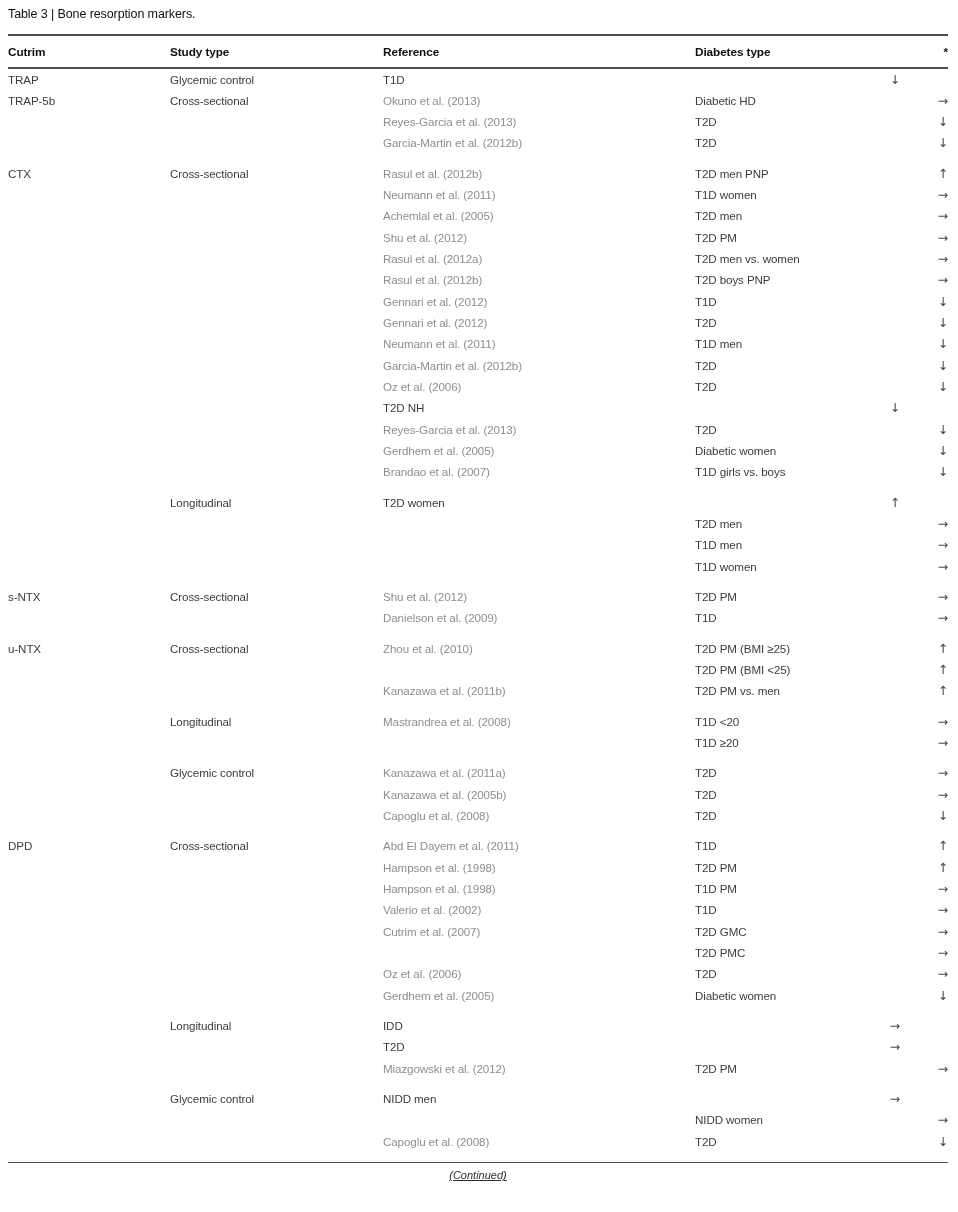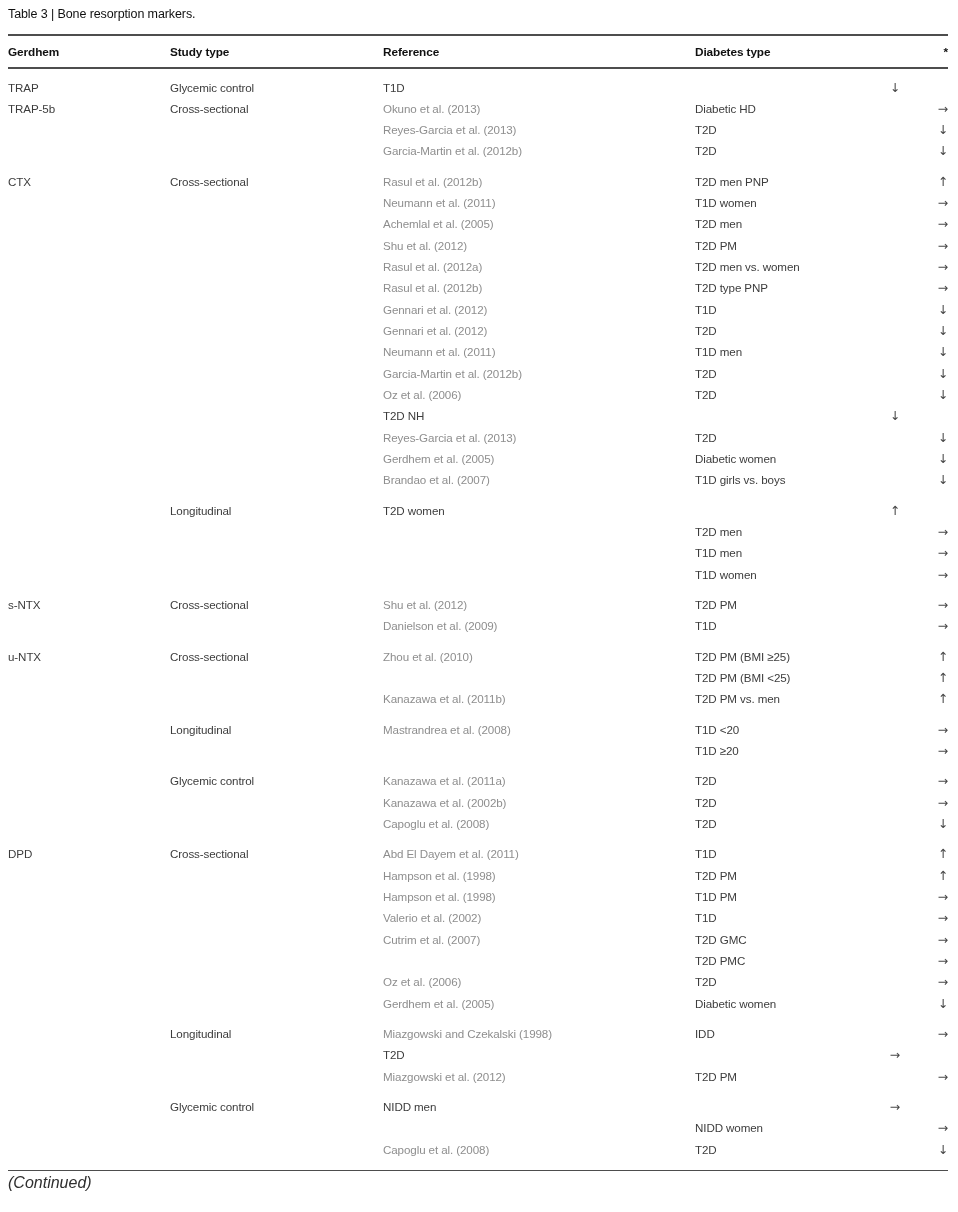--- a/index.html
+++ b/index.html
@@ -27,60 +27,61 @@
     display:grid;
     grid-template-columns:162px 213px 312px 205px 1fr;
     align-items:center;
     height:31px;
     font-weight:bold;
     color:#101010;
     font-size:11.8px;
     letter-spacing:-0.1px;
   }
   .header-row .c-arrow { text-align:right; }
-  .tbody { padding-top:8px; }
+  .tbody { }
   .row {
     display:grid;
     grid-template-columns:162px 213px 312px 205px 1fr;
     height:21.33px;
     line-height:21.33px;
     font-size:11.6px;
     letter-spacing:-0.1px;
   }
   .row.gap { margin-top:9px; }
   .cell { white-space:nowrap; }
   .ref { color:#8e8e8e; }
   .arrow {
     text-align:right;
     font-family:"DejaVu Sans", sans-serif;
     font-size:12.5px;
     color:#474747;
   }
   .rule-bottom { margin-top:10px; }
   .continued {
-    text-align:left;
+    text-align:center;
     font-style:italic;
-    font-size:16px;
+    font-size:11px;
     color:#2f2f2f;
     margin-top:5px;
     height:14px;
     line-height:14px;
+    text-decoration:underline;
   }
 </style>
 </head>
 <body>
 
 <div class="page">
 
   <div class="title">Table 3 | Bone resorption markers.</div>
 
   <div class="rule rule-top"></div>
 
   <div class="header-row">
-    <span class="cell c-marker">Gerdhem</span>
+    <span class="cell c-marker">Cutrim</span>
     <span class="cell c-study">Study type</span>
     <span class="cell c-ref">Reference</span>
     <span class="cell c-dtype">Diabetes type</span>
     <span class="cell c-arrow">*</span>
   </div>
 
   <div class="rule rule-mid"></div>
 
   <div class="tbody">
       <div class="row">
@@ -142,21 +143,21 @@
     <span class="cell marker"></span>
     <span class="cell study"></span>
     <span class="cell ref">Rasul et al. (2012a)</span>
     <span class="cell dtype">T2D men vs. women</span>
     <span class="cell arrow">→</span>
   </div>
       <div class="row">
     <span class="cell marker"></span>
     <span class="cell study"></span>
     <span class="cell ref">Rasul et al. (2012b)</span>
-    <span class="cell dtype">T2D type PNP</span>
+    <span class="cell dtype">T2D boys PNP</span>
     <span class="cell arrow">→</span>
   </div>
       <div class="row">
     <span class="cell marker"></span>
     <span class="cell study"></span>
     <span class="cell ref">Gennari et al. (2012)</span>
     <span class="cell dtype">T1D</span>
     <span class="cell arrow">↓</span>
   </div>
       <div class="row">
@@ -293,21 +294,21 @@
       <div class="row gap">
     <span class="cell marker"></span>
     <span class="cell study">Glycemic control</span>
     <span class="cell ref">Kanazawa et al. (2011a)</span>
     <span class="cell dtype">T2D</span>
     <span class="cell arrow">→</span>
   </div>
       <div class="row">
     <span class="cell marker"></span>
     <span class="cell study"></span>
-    <span class="cell ref">Kanazawa et al. (2002b)</span>
+    <span class="cell ref">Kanazawa et al. (2005b)</span>
     <span class="cell dtype">T2D</span>
     <span class="cell arrow">→</span>
   </div>
       <div class="row">
     <span class="cell marker"></span>
     <span class="cell study"></span>
     <span class="cell ref">Capoglu et al. (2008)</span>
     <span class="cell dtype">T2D</span>
     <span class="cell arrow">↓</span>
   </div>
@@ -363,21 +364,20 @@
       <div class="row">
     <span class="cell marker"></span>
     <span class="cell study"></span>
     <span class="cell ref">Gerdhem et al. (2005)</span>
     <span class="cell dtype">Diabetic women</span>
     <span class="cell arrow">↓</span>
   </div>
       <div class="row gap">
     <span class="cell marker"></span>
     <span class="cell study">Longitudinal</span>
-    <span class="cell ref">Miazgowski and Czekalski (1998)</span>
     <span class="cell dtype">IDD</span>
     <span class="cell arrow">→</span>
   </div>
       <div class="row">
     <span class="cell marker"></span>
     <span class="cell study"></span>
     <span class="cell dtype">T2D</span>
     <span class="cell arrow">→</span>
   </div>
       <div class="row">

